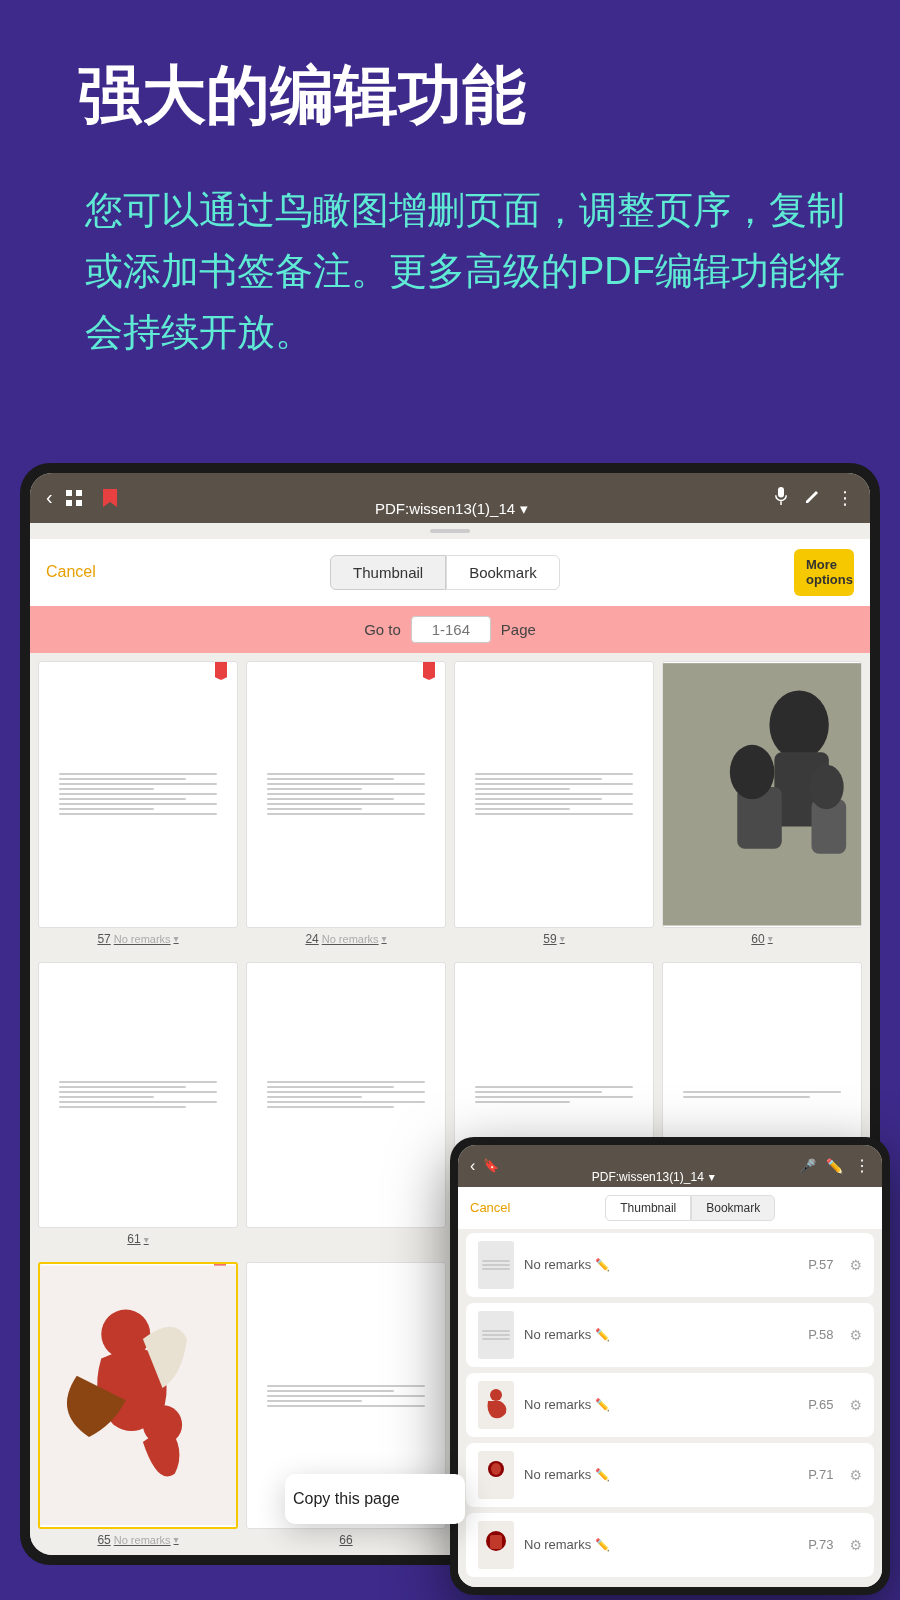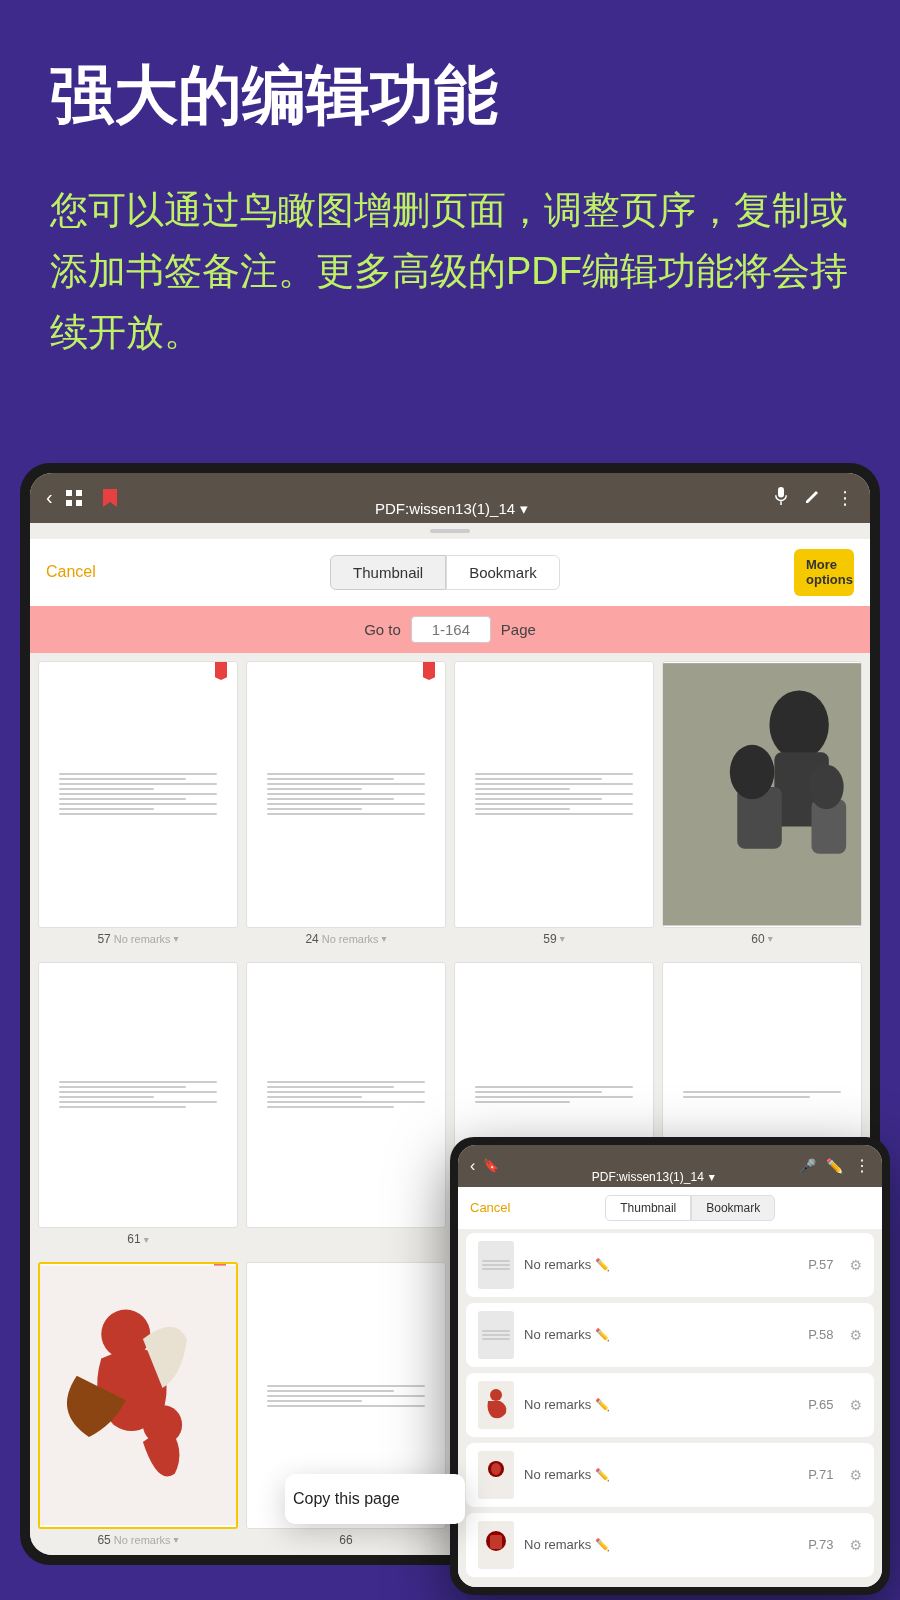--- a/index.html
+++ b/index.html
@@ -6,36 +6,37 @@
     body {
       width: 900px;
       min-height: 1600px;
       background-color: #3d2a8a;
       font-family: -apple-system, BlinkMacSystemFont, "PingFang SC", "Helvetica Neue", Arial, sans-serif;
       color: #fff;
       overflow-x: hidden;
     }
 
     .top-section {
-      padding: 60px 50px 40px 50px;
+      padding: 60px 50px 40px 78px;
     }
 
     .main-title {
       font-size: 64px;
       font-weight: 800;
       color: #fff;
       line-height: 1.1;
       margin-bottom: 50px;
     }
 
     .description {
       font-size: 38px;
       font-weight: 400;
-      color: #bef264;
+      color: #5eead4;
       line-height: 1.6;
+      margin-left: 7px;
     }
 
     .device-section {
       position: relative;
       margin: 60px 20px 0 20px;
     }
 
     
     .main-device {
       background: #1a1a1a;
@@ -260,20 +261,21 @@
       width: 80%;
     }
 
     .thumb-label-row {
       display: flex;
       align-items: center;
       gap: 3px;
       margin-top: 4px;
       font-size: 12px;
       color: #555;
+      text-decoration: underline;
     }
 
     .thumb-label-row .remarks {
       font-size: 11px;
       color: #aaa;
     }
 
     .thumb-chevron {
       font-size: 10px;
       color: #aaa;

